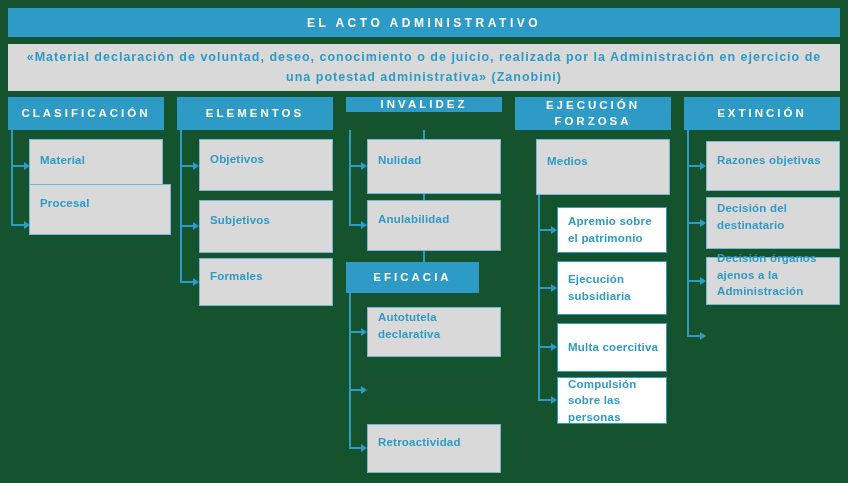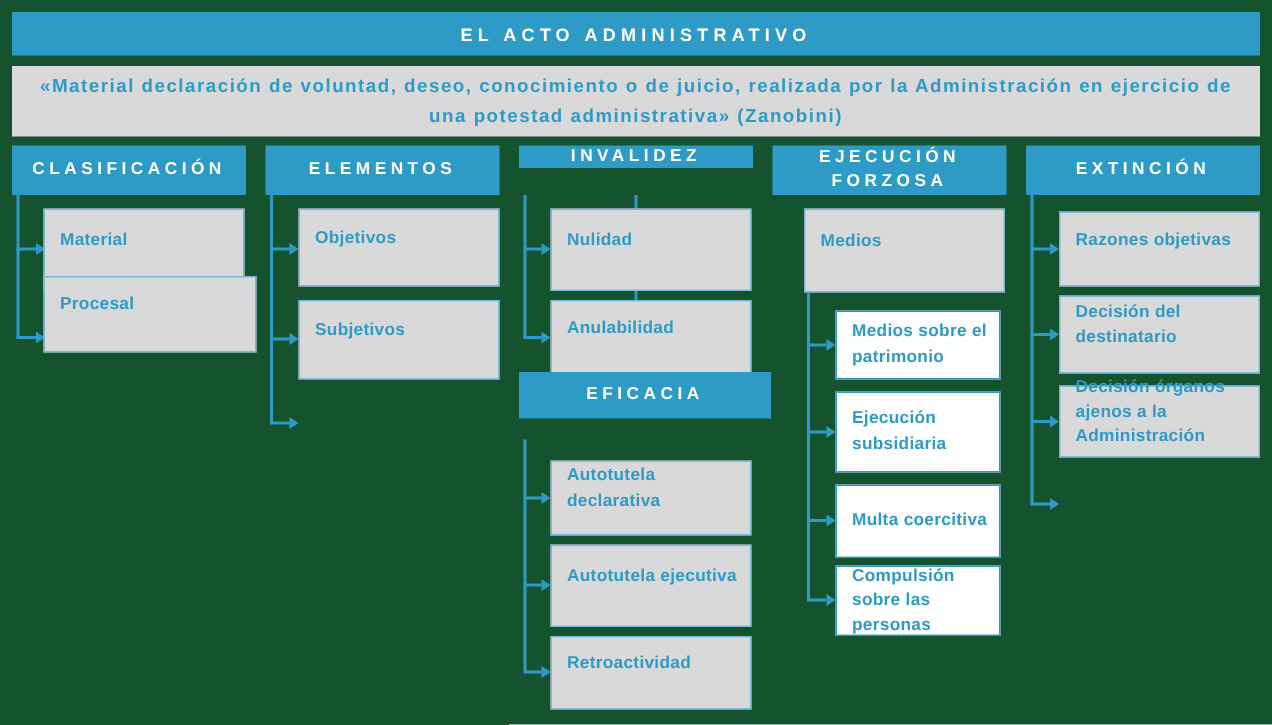--- a/index.html
+++ b/index.html
@@ -67,48 +67,48 @@
   <div class="gbox" style="left:29px;top:139px;width:134px;height:55px">Material</div>
   <div class="gbox" style="left:29px;top:184px;width:142px;height:51px">Procesal</div>
 
   <div class="hdr" style="left:177px;top:97px;width:156px;height:33px">ELEMENTOS</div>
   <div class="vline" style="left:180px;top:130px;height:152px"></div>
   <div class="harrow" style="left:180px;top:165px;width:13px"></div>
   <div class="harrow" style="left:180px;top:225px;width:13px"></div>
   <div class="harrow" style="left:180px;top:281px;width:13px"></div>
   <div class="gbox" style="left:199px;top:139px;width:134px;height:52px">Objetivos</div>
   <div class="gbox" style="left:199px;top:200px;width:134px;height:53px">Subjetivos</div>
+  <div class="gbox" style="left:199px;top:258px;width:134px;height:48px">Formales</div>
 
   <div class="hdr" style="left:346px;top:97px;width:156px;height:15px">INVALIDEZ</div>
   <div class="vline" style="left:349px;top:130px;height:95px"></div>
   <div class="harrow" style="left:349px;top:165px;width:12px"></div>
   <div class="harrow" style="left:349px;top:224px;width:12px"></div>
   <div class="vline" style="left:423px;top:130px;height:9px"></div>
   <div class="vline" style="left:423px;top:194px;height:6px"></div>
   <div class="vline" style="left:423px;top:251px;height:11px"></div>
   <div class="gbox" style="left:367px;top:139px;width:134px;height:55px">Nulidad</div>
   <div class="gbox" style="left:367px;top:200px;width:134px;height:51px">Anulabilidad</div>
 
-  <div class="hdr" style="left:346px;top:248px;width:168px;height:31px">EFICACIA</div>
+  <div class="hdr" style="left:346px;top:262px;width:133px;height:31px">EFICACIA</div>
   <div class="vline" style="left:349px;top:293px;height:155px"></div>
   <div class="harrow" style="left:349px;top:331px;width:12px"></div>
   <div class="harrow" style="left:349px;top:389px;width:12px"></div>
   <div class="harrow" style="left:349px;top:447px;width:12px"></div>
   <div class="gbox" style="left:367px;top:307px;width:134px;height:50px">Autotutela declarativa</div>
-  <div class="gbox" style="left:367px;top:363px;width:134px;height:55px">Autotutela ejecutiva</div>
   <div class="gbox" style="left:367px;top:424px;width:134px;height:49px">Retroactividad</div>
 
   <div class="hdr" style="left:515px;top:97px;width:156px;height:33px">EJECUCIÓN FORZOSA</div>
   <div class="gbox" style="left:536px;top:139px;width:134px;height:56px">Medios</div>
   <div class="vline" style="left:538px;top:195px;height:205px"></div>
   <div class="harrow" style="left:538px;top:229px;width:13px"></div>
   <div class="harrow" style="left:538px;top:287px;width:13px"></div>
   <div class="harrow" style="left:538px;top:346px;width:13px"></div>
   <div class="harrow" style="left:538px;top:399px;width:13px"></div>
-  <div class="wbox" style="left:557px;top:207px;width:110px;height:46px">Medios sobre el patrimonio</div>
+  <div class="wbox" style="left:557px;top:207px;width:110px;height:46px">Apremio sobre el patrimonio</div>
   <div class="wbox" style="left:557px;top:261px;width:110px;height:54px">Ejecución subsidiaria</div>
   <div class="wbox" style="left:557px;top:323px;width:110px;height:49px">Multa coercitiva</div>
   <div class="wbox" style="left:557px;top:377px;width:110px;height:47px">Compulsión sobre las personas</div>
 
   <div class="hdr" style="left:684px;top:97px;width:156px;height:33px">EXTINCIÓN</div>
   <div class="vline" style="left:687px;top:130px;height:206px"></div>
   <div class="harrow" style="left:687px;top:165px;width:13px"></div>
   <div class="harrow" style="left:687px;top:222px;width:13px"></div>
   <div class="harrow" style="left:687px;top:280px;width:13px"></div>
   <div class="harrow" style="left:687px;top:335px;width:13px"></div>

